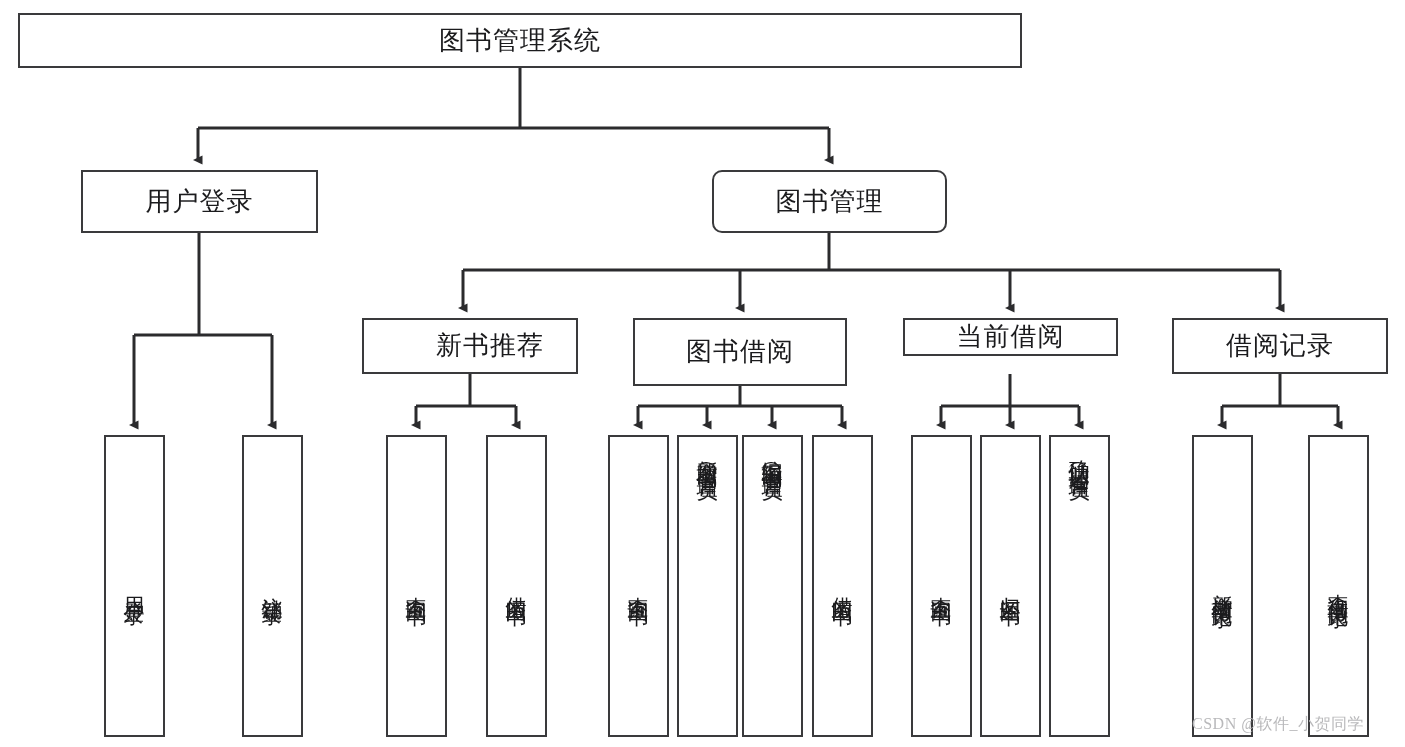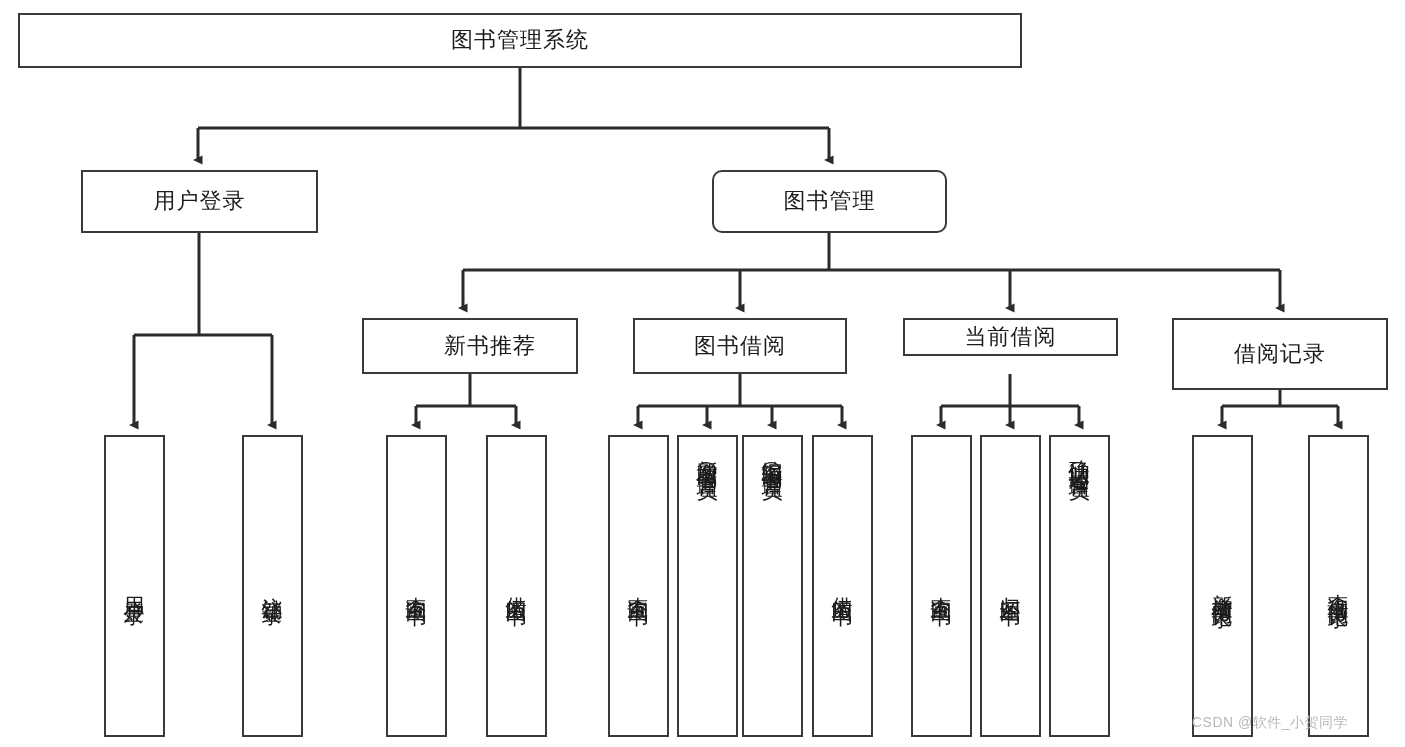--- a/index.html
+++ b/index.html
@@ -29,45 +29,46 @@
     position: absolute;
     box-sizing: border-box;
     background: #ffffff;
     border: 2px solid #3a3a3c;
     display: flex;
     align-items: center;
     justify-content: center;
     color: #1b1b1d;
   }
   .node.horiz {
-    font-size: 22px;
+    font-size: 26px;
     letter-spacing: 1px;
     line-height: 1.2;
   }
   .node.vert {
     writing-mode: vertical-rl;
     text-orientation: upright;
     font-size: 21px;
     letter-spacing: 3px;
     line-height: 1.1;
     padding: 6px 0;
     justify-content: center;
     align-items: center;
   }
   .node.vert.topalign {
     justify-content: flex-start;
   }
   .watermark {
     position: absolute;
     left: 1192px;
     top: 714px;
-    font-size: 14px;
+    font-size: 16px;
     color: #b9b9bb;
     white-space: nowrap;
     letter-spacing: 0.5px;
+    font-family: Liberation Serif, serif;
   }
 </style>
 </head>
 <body>
 
 <div id="canvas">
 
   <svg id="wires" viewBox="0 0 1405 747">
     <defs>
       <marker id="arrow" markerWidth="10" markerHeight="10" refX="5" refY="5" orient="auto" markerUnits="userSpaceOnUse">
@@ -125,27 +126,27 @@
   <div class="node horiz" style="left:81px; top:170px; width:237px; height:63px;">
     <span>用户登录</span>
   </div>
   <div class="node horiz" style="left:712px; top:170px; width:235px; height:63px;border-radius:10px;">
     <span>图书管理</span>
   </div>
 
   <div class="node horiz" style="left:362px; top:318px; width:216px; height:56px;padding-left:40px;">
     <span>新书推荐</span>
   </div>
-  <div class="node horiz" style="left:633px; top:318px; width:214px; height:56px;">
+  <div class="node horiz" style="left:633px; top:318px; width:214px; height:68px;">
     <span>图书借阅</span>
   </div>
   <div class="node horiz" style="left:903px; top:318px; width:215px; height:38px;">
     <span>当前借阅</span>
   </div>
-  <div class="node horiz" style="left:1172px; top:318px; width:216px; height:72px;">
+  <div class="node horiz" style="left:1172px; top:318px; width:216px; height:56px;">
     <span>借阅记录</span>
   </div>
 
   <div class="node vert" style="left:104px; top:435px; width:61px; height:302px;">
     <span>用户登录</span>
   </div>
   <div class="node vert" style="left:242px; top:435px; width:61px; height:302px;">
     <span>注销登录</span>
   </div>
 

